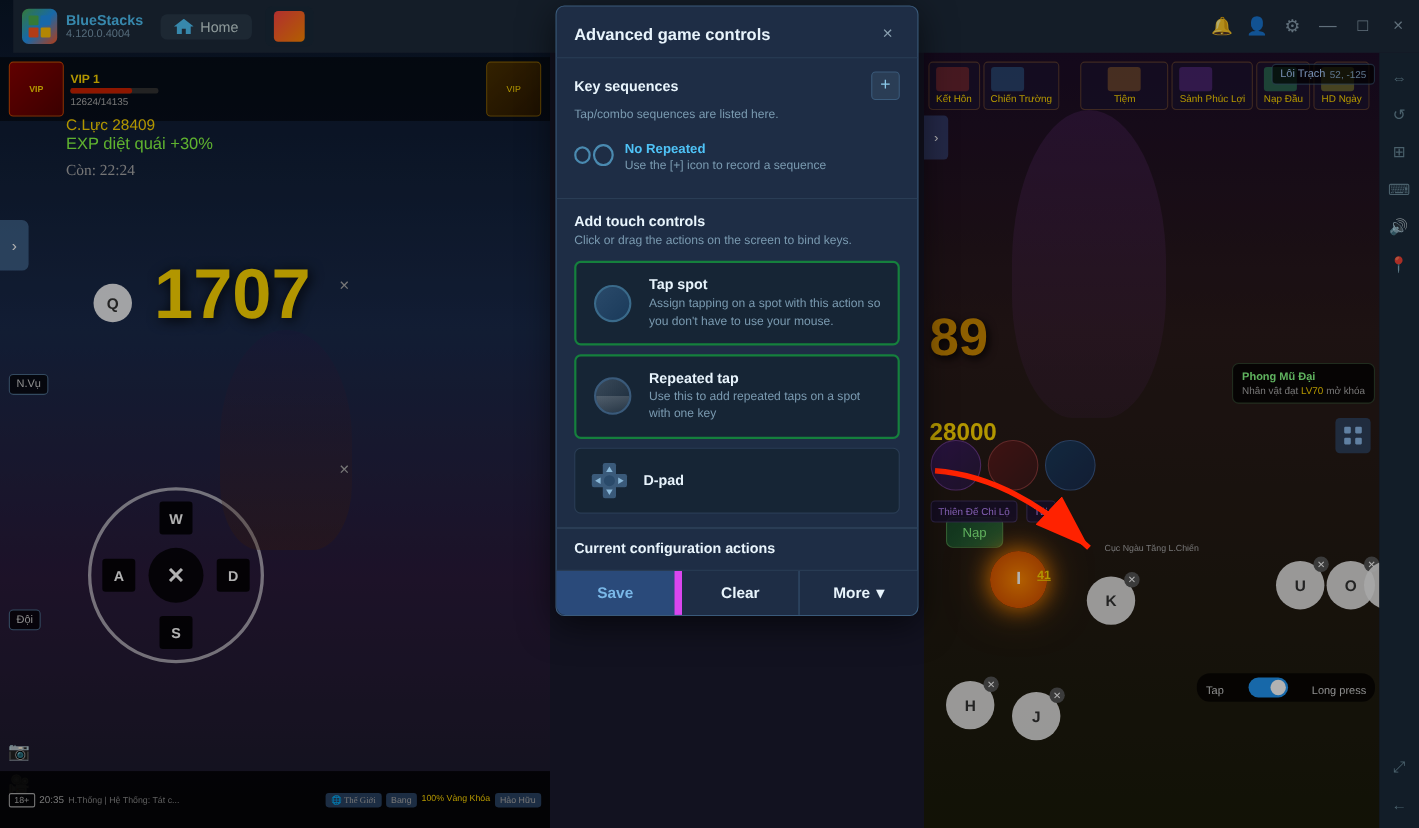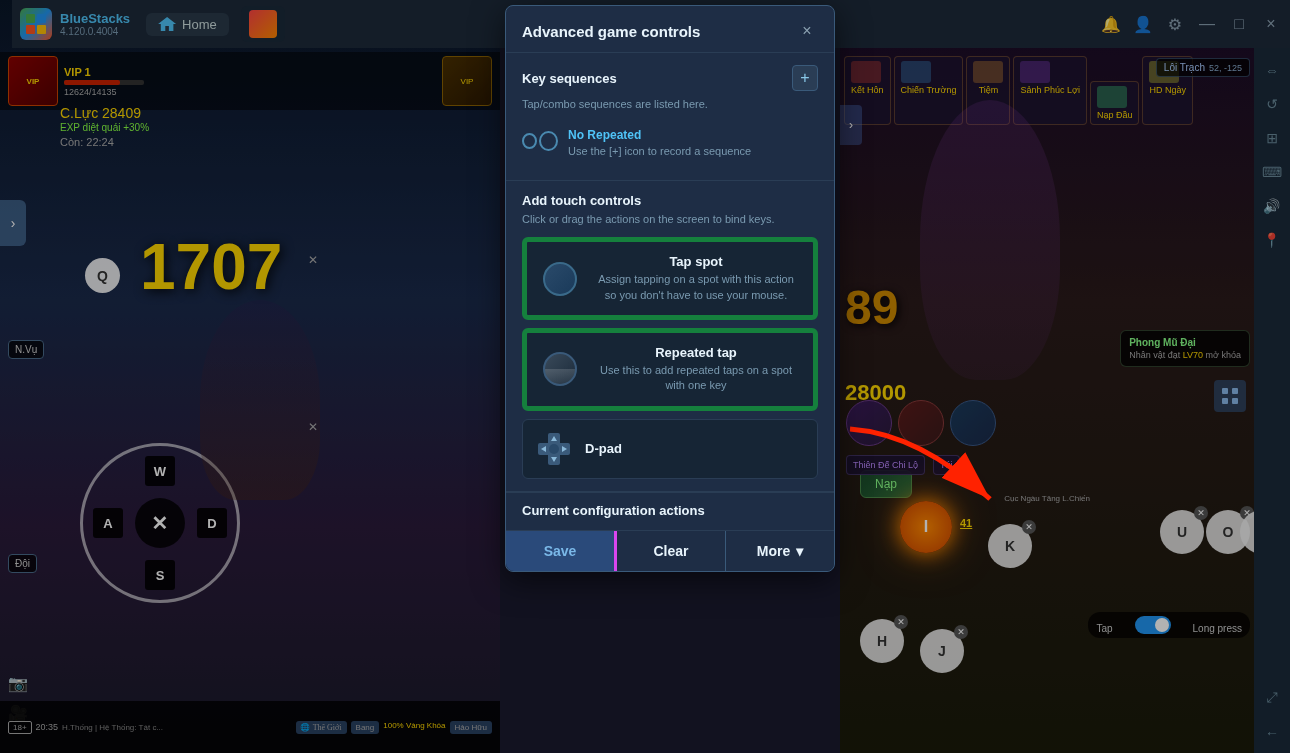--- a/index.html
+++ b/index.html
@@ -245,29 +245,28 @@
     .touch-desc {
       color: #7a9ab0;
       font-size: 11px;
       line-height: 1.4;
       margin-bottom: 10px;
     }
 
     
     .control-item {
       background: #162535;
-      border: 5px solid #15803d;
+      border: 2px solid #15803d;
       border-radius: 6px;
       padding: 12px 14px;
       display: flex;
       align-items: center;
       gap: 14px;
       margin-bottom: 8px;
       cursor: pointer;
-      text-align: center;
     }
     .control-item:last-child { margin-bottom: 0; }
     .control-toggle {
       width: 38px; height: 38px;
       flex-shrink: 0;
       display: flex; align-items: center; justify-content: center;
     }
     .toggle-circle {
       width: 34px; height: 34px;
       border-radius: 50%;
@@ -348,21 +347,21 @@
       font-size: 14px;
       font-weight: 600;
       cursor: pointer;
       border: none;
       outline: none;
     }
     .btn-save {
       background: #2a4a7a;
       color: #7ab8e8;
       border-radius: 0 0 0 8px;
-      border-right: 3px solid #d946ef;
+      border-right: 7px solid #d946ef;
     }
     .btn-clear {
       background: #1e2d45;
       color: #e8f4fc;
       border-right: 1px solid #3a5a7a;
     }
     .btn-more {
       background: #1e2d45;
       color: #e8f4fc;
       border-radius: 0 0 8px 0;
@@ -494,22 +493,22 @@
         <div style="width:70%;height:100%;background:#cc2200;border-radius:2px;"></div>
       </div>
       <div style="color:#aaa;font-size:9px;">12624/14135</div>
     </div>
     <div style="width:50px;height:50px;background:linear-gradient(135deg,#4a3000,#2a1800);border:1px solid #8a6000;border-radius:4px;display:flex;align-items:center;justify-content:center;flex-shrink:0;">
       <span style="color:#ffd700;font-size:8px;">VIP</span>
     </div>
   </div>
 
   <div style="position:absolute;top:105px;left:60px;color:#ffd700;font-size:14px;font-weight:normal;">C.Lực 28409</div>
-  <div style="position:absolute;top:122px;left:60px;color:#88ff44;font-size:10px;">EXP diệt quái +30%</div>
-  <div style="position:absolute;top:136px;left:60px;color:#aaa;font-size:11px;">Còn: 22:24</div>
+  <div style="position:absolute;top:122px;left:60px;color:#88ff44;font-size:15px;">EXP diệt quái +30%</div>
+  <div style="position:absolute;top:148px;left:60px;color:#aaa;font-size:14px;font-family:Liberation Serif, serif;">Còn: 22:24</div>
 
   <div style="position:absolute;top:200px;left:0;width:26px;height:46px;background:rgba(100,150,200,0.5);border-radius:0 6px 6px 0;display:flex;align-items:center;justify-content:center;color:white;font-size:14px;">›</div>
 
   <div style="position:absolute;top:340px;left:8px;background:rgba(0,0,0,0.7);border:1px solid #4a6a8a;border-radius:4px;padding:3px 6px;color:#ccc;font-size:10px;">
     <span>N.Vụ</span>
   </div>
 
   <div style="position:absolute;bottom:180px;left:8px;background:rgba(0,0,0,0.7);border:1px solid #4a6a8a;border-radius:4px;padding:3px 6px;color:#ccc;font-size:10px;">
     <span>Đội</span>
   </div>
@@ -620,23 +619,23 @@
       <span>▾</span>
     </button>
   </div>
 </div>
 
 <div class="right-game-bg">
 
   <div style="position:absolute;top:52px;left:0;right:0;padding:4px;display:flex;flex-wrap:wrap;gap:3px;">
     <div style="background:rgba(30,20,50,0.8);border:1px solid rgba(150,100,50,0.5);border-radius:4px;padding:4px 6px;color:#ffd700;font-size:9px;cursor:pointer;text-align:center;"><div style="width:30px;height:22px;background:rgba(150,50,50,0.6);border-radius:3px;margin-bottom:2px;"></div><span>Kết Hôn</span></div>
     <div style="background:rgba(30,20,50,0.8);border:1px solid rgba(150,100,50,0.5);border-radius:4px;padding:4px 6px;color:#ffd700;font-size:9px;cursor:pointer;text-align:center;"><div style="width:30px;height:22px;background:rgba(50,100,150,0.6);border-radius:3px;margin-bottom:2px;"></div><span>Chiến Trường</span></div>
-    <div style="background:rgba(30,20,50,0.8);border:1px solid rgba(150,100,50,0.5);border-radius:4px;padding:4px 6px;color:#ffd700;font-size:9px;cursor:pointer;text-align:center;"><div style="width:30px;height:22px;background:rgba(150,100,50,0.6);border-radius:3px;margin-bottom:2px;"></div><span>Tiệm</span></div>
+    <div style="background:rgba(30,20,50,0.8);border:1px solid rgba(150,100,50,0.5);border-radius:4px;padding:4px 24px;color:#ffd700;font-size:9px;cursor:pointer;text-align:center;margin-left:16px;"><div style="width:30px;height:22px;background:rgba(150,100,50,0.6);border-radius:3px;margin-bottom:2px;"></div><span>Tiệm</span></div>
     <div style="background:rgba(30,20,50,0.8);border:1px solid rgba(150,100,50,0.5);border-radius:4px;padding:4px 6px;color:#ffd700;font-size:9px;cursor:pointer;text-align:center;"><div style="width:30px;height:22px;background:rgba(100,50,150,0.6);border-radius:3px;margin-bottom:2px;"></div><span>Sảnh Phúc Lợi</span></div>
-    <div style="background:rgba(30,20,50,0.8);border:1px solid rgba(150,100,50,0.5);border-radius:4px;padding:4px 6px;color:#ffd700;font-size:9px;cursor:pointer;text-align:center;margin-top:25px;"><div style="width:30px;height:22px;background:rgba(50,150,100,0.6);border-radius:3px;margin-bottom:2px;"></div><span>Nạp Đầu</span></div>
+    <div style="background:rgba(30,20,50,0.8);border:1px solid rgba(150,100,50,0.5);border-radius:4px;padding:4px 6px;color:#ffd700;font-size:9px;cursor:pointer;text-align:center;"><div style="width:30px;height:22px;background:rgba(50,150,100,0.6);border-radius:3px;margin-bottom:2px;"></div><span>Nạp Đầu</span></div>
     <div style="background:rgba(30,20,50,0.8);border:1px solid rgba(150,100,50,0.5);border-radius:4px;padding:4px 6px;color:#ffd700;font-size:9px;cursor:pointer;text-align:center;"><div style="width:30px;height:22px;background:rgba(150,150,50,0.6);border-radius:3px;margin-bottom:2px;"></div><span>HD Ngày</span></div>
   </div>
 
   <div style="position:absolute;top:58px;right:4px;background:rgba(0,0,0,0.7);border:1px solid rgba(100,150,200,0.4);border-radius:4px;padding:3px 7px;color:#aaccff;font-size:10px;display:flex;align-items:center;gap:4px;">
     <span>Lôi Trạch</span>
     <span style="color:#88aacc;font-size:9px;">52, -125</span>
   </div>
 
   <div style="position:absolute;top:100px;left:80px;width:140px;height:280px;">
     <div style="width:100%;height:100%;background:linear-gradient(180deg,rgba(180,80,220,0.15),rgba(120,60,160,0.1));border-radius:50% 50% 40% 40%;"></div>
@@ -691,21 +690,21 @@
   </div>
 
   <div style="position:absolute;bottom:200px;left:60px;">
     <div style="position:relative;display:inline-block;">
       <div style="width:52px;height:52px;background:radial-gradient(circle,#ff8800,#cc4400);border-radius:50%;box-shadow:0 0 20px #ff8800,0 0 40px rgba(255,136,0,0.5);display:flex;align-items:center;justify-content:center;font-weight:bold;font-size:16px;color:white;cursor:pointer;">
         <span>I</span>
       </div>
     </div>
   </div>
 
-  <div style="position:absolute;bottom:224px;left:120px;color:#ffd700;font-size:11px;font-weight:bold;text-decoration:underline;">41</div>
+  <div style="position:absolute;bottom:224px;left:103px;color:#ffd700;font-size:11px;font-weight:bold;text-decoration:underline;">41</div>
 
   <div style="position:absolute;bottom:185px;left:148px;">
     <div style="position:relative;display:inline-block;">
       <div style="width:44px;height:44px;background:rgba(240,240,240,0.9);border-radius:50%;display:flex;align-items:center;justify-content:center;font-weight:bold;font-size:14px;color:#333;cursor:pointer;">
         <span>K</span>
       </div>
       <div style="position:absolute;top:-4px;right:-4px;width:14px;height:14px;background:#555;border-radius:50%;display:flex;align-items:center;justify-content:center;color:white;font-size:9px;">✕</div>
     </div>
   </div>
 

